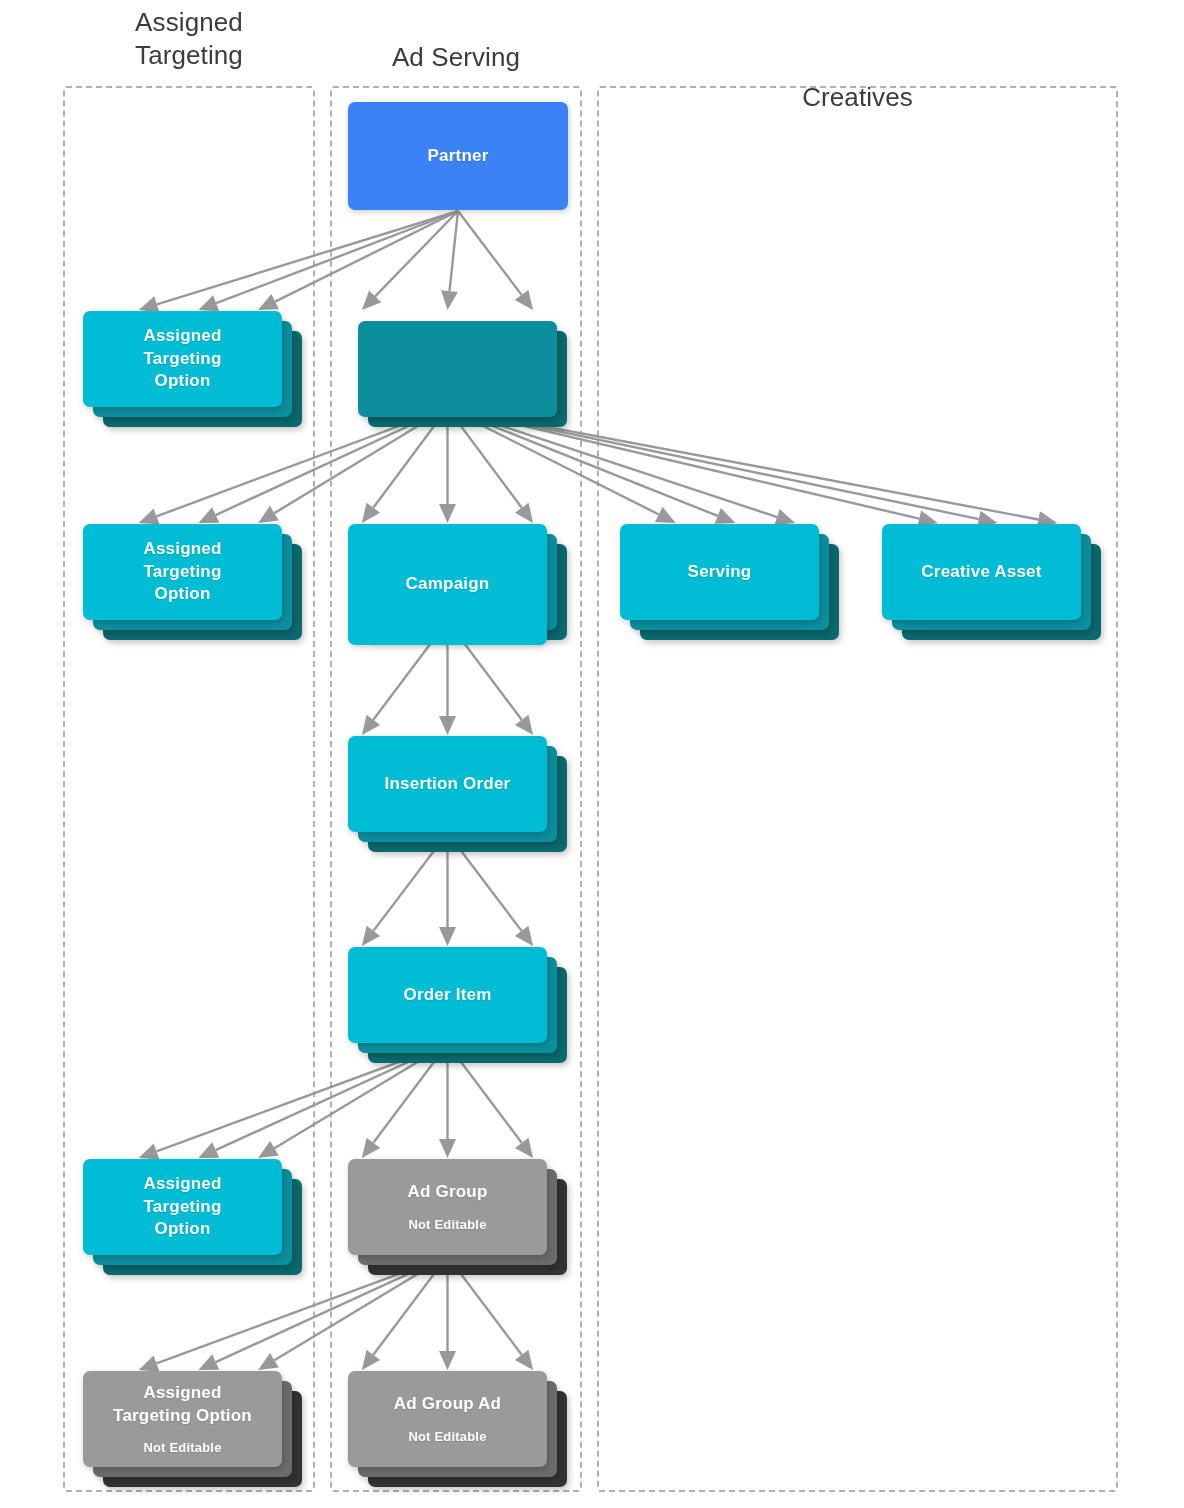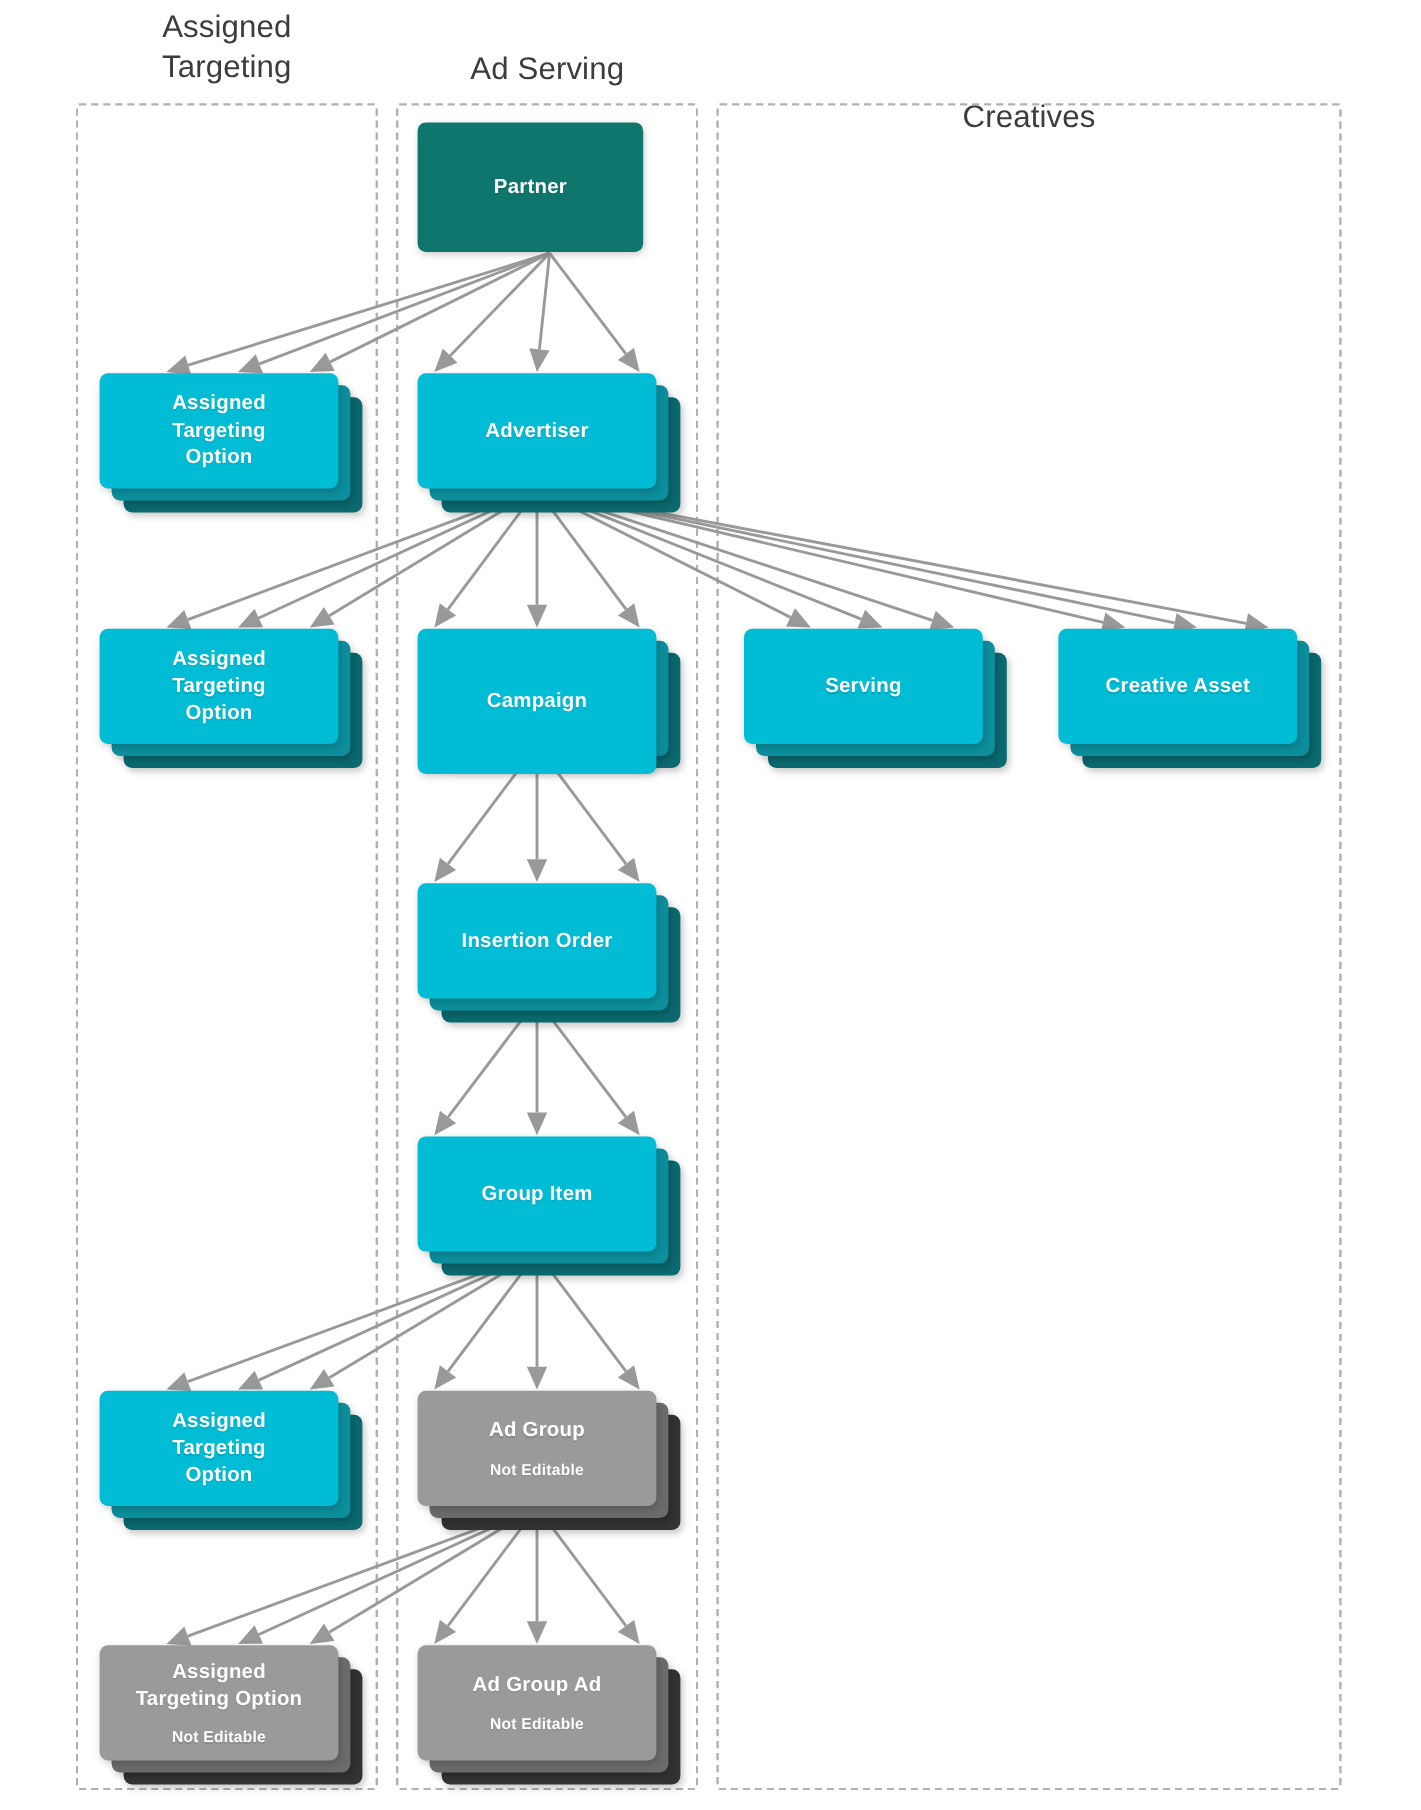--- a/index.html
+++ b/index.html
@@ -191,39 +191,36 @@
         <polygon points="361.93,1370 380.13396654846656,1359.9071509521686 366.53797483766925,1349.7018087531078" fill="#999999"></polygon>
         <line x1="447.5" y1="1256" x2="447.5" y2="1351" stroke="#999999" stroke-width="2.4"></line>
         <polygon points="447.5,1370 456,1351 439,1351" fill="#999999"></polygon>
         <line x1="447.5" y1="1256" x2="521.664029306932" y2="1354.8044798526382" stroke="#999999" stroke-width="2.4"></line>
         <polygon points="533.0699999999999,1370 528.4620251623306,1349.7018087531078 514.8660334515333,1359.9071509521686" fill="#999999"></polygon>
       </g>
     </svg>
 
   <div id="nodes">
       <div class="node" style="left: 348px; top: 102px; width: 220px; height: 108px;">
-        <div class="card front" style="left: 0px; top: 0px; width: 188px; height: 108px; background: #0f766e;">
+        <div class="card front" style="left: 0px; top: 0px; width: 220px; height: 108px; background: #3b82f6;">
           <div class="node-label">Partner</div>
         </div>
       </div>
       <div class="node" style="left: 83px; top: 311px; width: 219px; height: 116px;">
         <div class="card back" style="left: 20px; top: 20px; width: 199px; height: 96px; background: rgb(10, 106, 112);"></div>
         <div class="card back" style="left: 10px; top: 10px; width: 199px; height: 96px; background: rgb(12, 142, 156);"></div>
         <div class="card front" style="left: 0px; top: 0px; width: 199px; height: 96px; background: rgb(0, 188, 212);">
           <div class="node-label">Assigned
 Targeting
 Option</div>
         </div>
       </div>
       <div class="node" style="left: 348px; top: 311px; width: 219px; height: 116px;">
         <div class="card back" style="left: 20px; top: 20px; width: 199px; height: 96px; background: rgb(10, 106, 112);"></div>
         <div class="card back" style="left: 10px; top: 10px; width: 199px; height: 96px; background: rgb(12, 142, 156);"></div>
-        <div class="card front" style="left: 0px; top: 0px; width: 199px; height: 96px; background: rgb(0, 188, 212);">
-          <div class="node-label">Advertiser</div>
-        </div>
       </div>
       <div class="node" style="left: 83px; top: 524px; width: 219px; height: 116px;">
         <div class="card back" style="left: 20px; top: 20px; width: 199px; height: 96px; background: rgb(10, 106, 112);"></div>
         <div class="card back" style="left: 10px; top: 10px; width: 199px; height: 96px; background: rgb(12, 142, 156);"></div>
         <div class="card front" style="left: 0px; top: 0px; width: 199px; height: 96px; background: rgb(0, 188, 212);">
           <div class="node-label">Assigned
 Targeting
 Option</div>
         </div>
       </div>
@@ -252,21 +249,21 @@
         <div class="card back" style="left: 20px; top: 20px; width: 199px; height: 96px; background: rgb(10, 106, 112);"></div>
         <div class="card back" style="left: 10px; top: 10px; width: 199px; height: 96px; background: rgb(12, 142, 156);"></div>
         <div class="card front" style="left: 0px; top: 0px; width: 199px; height: 96px; background: rgb(0, 188, 212);">
           <div class="node-label">Insertion Order</div>
         </div>
       </div>
       <div class="node" style="left: 348px; top: 947px; width: 219px; height: 116px;">
         <div class="card back" style="left: 20px; top: 20px; width: 199px; height: 96px; background: rgb(10, 106, 112);"></div>
         <div class="card back" style="left: 10px; top: 10px; width: 199px; height: 96px; background: rgb(12, 142, 156);"></div>
         <div class="card front" style="left: 0px; top: 0px; width: 199px; height: 96px; background: rgb(0, 188, 212);">
-          <div class="node-label">Group Item</div>
+          <div class="node-label">Order Item</div>
         </div>
       </div>
       <div class="node" style="left: 83px; top: 1159px; width: 219px; height: 116px;">
         <div class="card back" style="left: 20px; top: 20px; width: 199px; height: 96px; background: rgb(10, 106, 112);"></div>
         <div class="card back" style="left: 10px; top: 10px; width: 199px; height: 96px; background: rgb(12, 142, 156);"></div>
         <div class="card front" style="left: 0px; top: 0px; width: 199px; height: 96px; background: rgb(0, 188, 212);">
           <div class="node-label">Assigned
 Targeting
 Option</div>
         </div>

